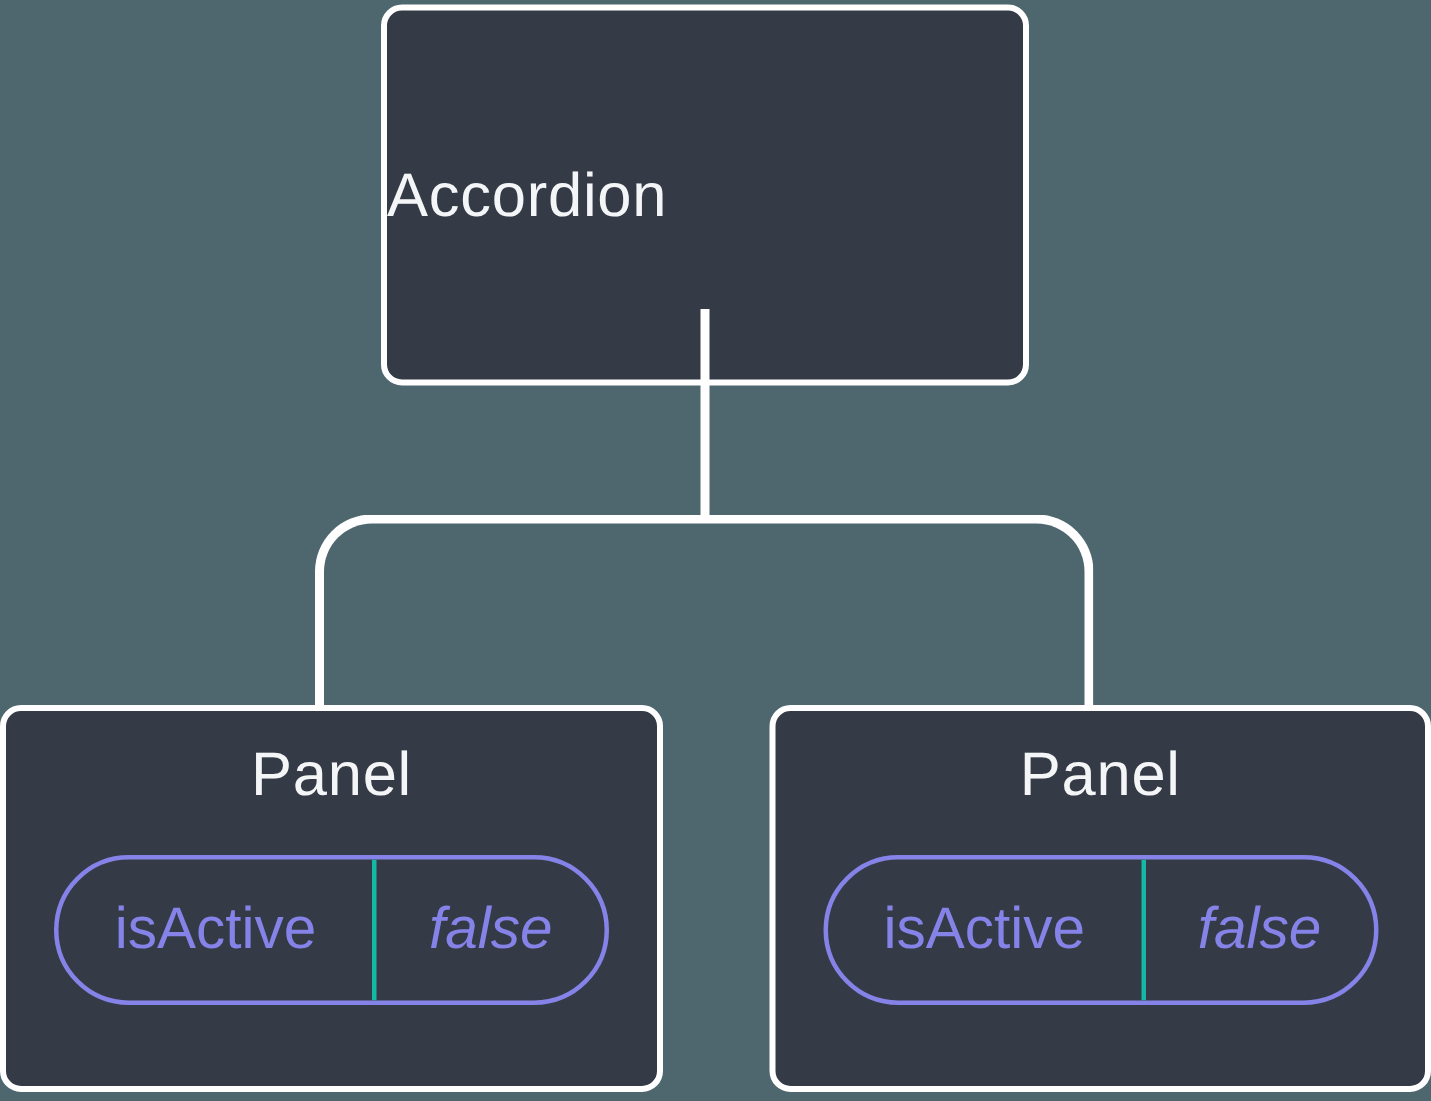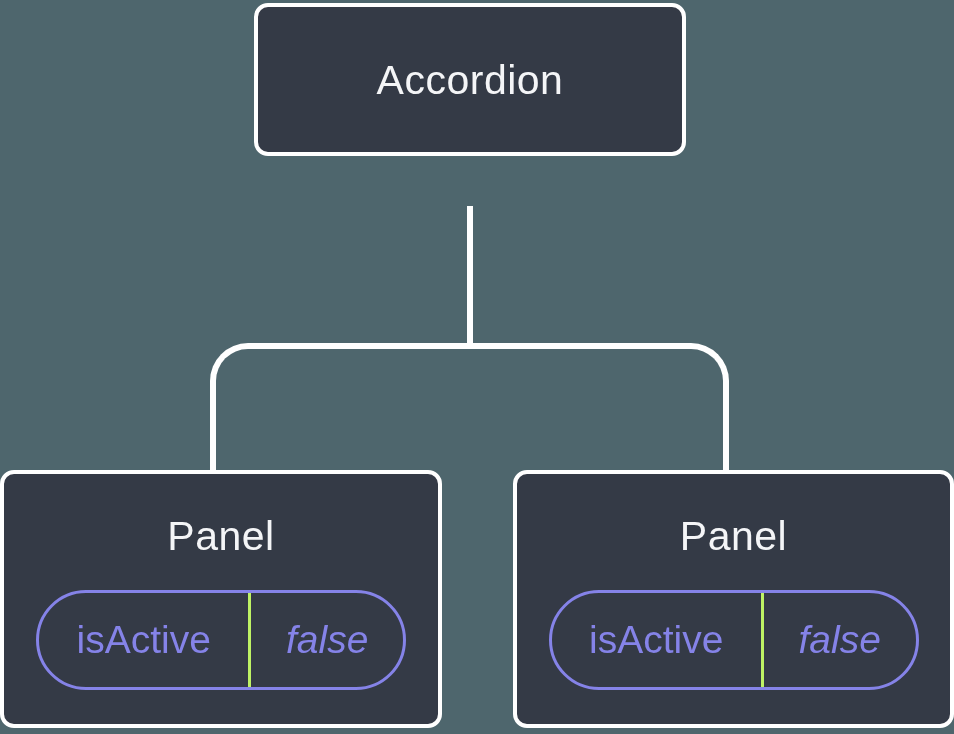--- a/index.html
+++ b/index.html
@@ -19,24 +19,23 @@
     position: absolute;
     box-sizing: border-box;
     background: #343A46;
     border: 4px solid #FFFFFF;
     border-radius: 14px;
   }
   .root-node {
     left: 254px;
     top: 3px;
     width: 432px;
-    height: 153px;
+    height: 254px;
     display: flex;
     align-items: center;
-    justify-content: center;
   }
   .node-label {
     font-size: 41px;
     font-weight: 500;
     color: #F4F5F7;
     letter-spacing: 0.5px;
     line-height: 44px;
     white-space: nowrap;
   }
   
@@ -60,21 +59,21 @@
     border-bottom: none;
     border-radius: 38px 38px 0 0;
     background: transparent;
   }
   .panel-node {
     top: 470px;
     height: 258px;
     display: flex;
     flex-direction: column;
     align-items: center;
-    padding-top: 40px;
+    padding-top: 20px;
   }
   .panel-left  { left: 0;     width: 442px; }
   .panel-right { left: 513px; width: 441px; }
   .state-pill {
     margin-top: 32px;
     width: 370px;
     height: 100px;
     box-sizing: border-box;
     border: 3px solid #8583E8;
     border-radius: 50px;
@@ -83,21 +82,21 @@
     color: #8583E8;
     font-size: 39px;
     font-weight: 400;
     overflow: hidden;
   }
   .state-name {
     flex: 1 1 58%;
     display: flex;
     align-items: center;
     justify-content: center;
-    border-right: 3px solid #bef264;
+    border-right: 3px solid #14b8a6;
   }
   .state-value {
     flex: 1 1 42%;
     display: flex;
     align-items: center;
     justify-content: center;
     font-style: italic;
   }
 </style>
 </head>

